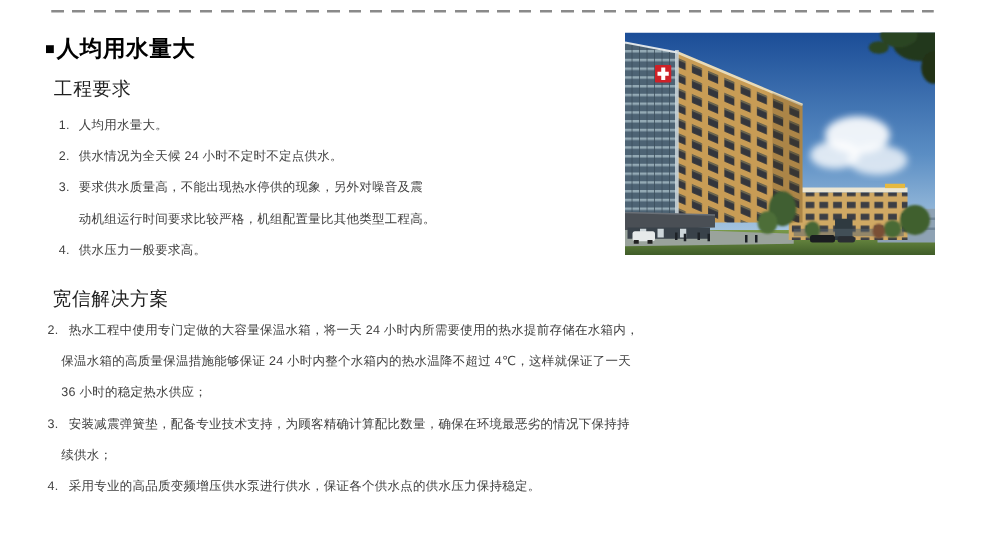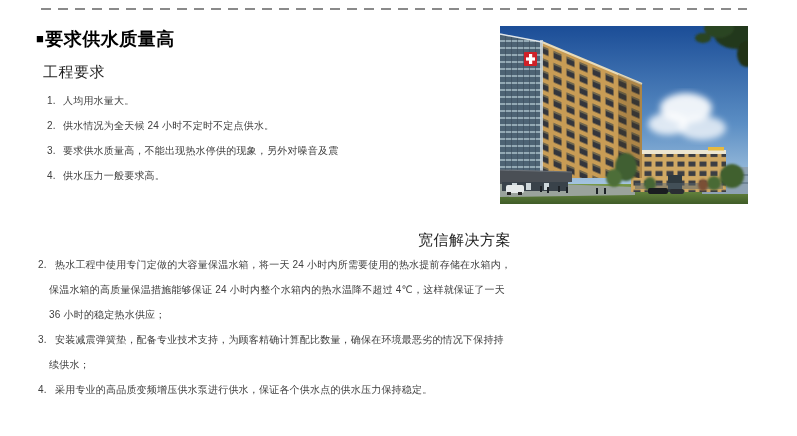--- a/index.html
+++ b/index.html
@@ -17,46 +17,47 @@
   }
   .title .bullet{font-size:13px;vertical-align:2px;margin-right:1px;}
   .section{position:absolute;}
   .section h2{
     margin:0;font-size:15px;font-weight:normal;color:#1f1f1f;
     height:25px;line-height:25px;letter-spacing:0.5px;
   }
   .sec-req{left:47px;top:59px;}
   .sec-req h2{margin-left:-4px;margin-bottom:4px;}
   .sec-sol{left:38px;top:227px;}
-  .sec-sol h2{margin-left:4px;text-align:right;}
+  .sec-sol h2{margin-left:4px;}
   .ln{
     white-space:nowrap;height:25px;line-height:25px;
     font-size:10px;color:#404040;letter-spacing:0.2px;
   }
   .ln .num{display:inline-block;width:16px;}
   .sec-req .ln.cont{padding-left:16px;}
   .sec-sol .ln .num{width:17px;}
   .sec-sol .ln.cont{padding-left:11px;}
   .photo{
     position:absolute;left:500px;top:26px;width:248px;height:178px;
   }
   .photo svg{display:block;}
 </style>
 </head>
 <body>
 
 <div class="dashes"></div>
 
-<h1 class="title"><span class="bullet">■</span><span>要求供水质量高</span></h1>
+<h1 class="title"><span class="bullet">■</span><span>人均用水量大</span></h1>
 
 <div class="section sec-req">
   <h2>工程要求</h2>
   <div class="ln"><span class="num">1.</span><span>人均用水量大。</span></div>
   <div class="ln"><span class="num">2.</span><span>供水情况为全天候 24 小时不定时不定点供水。</span></div>
   <div class="ln"><span class="num">3.</span><span>要求供水质量高，不能出现热水停供的现象，另外对噪音及震</span></div>
+  <div class="ln cont"><span>动机组运行时间要求比较严格，机组配置量比其他类型工程高。</span></div>
   <div class="ln"><span class="num">4.</span><span>供水压力一般要求高。</span></div>
 </div>
 
 <div class="section sec-sol">
   <h2>宽信解决方案</h2>
   <div class="ln"><span class="num">2.</span><span>热水工程中使用专门定做的大容量保温水箱，将一天 24 小时内所需要使用的热水提前存储在水箱内，</span></div>
   <div class="ln cont"><span>保温水箱的高质量保温措施能够保证 24 小时内整个水箱内的热水温降不超过 4℃，这样就保证了一天</span></div>
   <div class="ln cont"><span>36 小时的稳定热水供应；</span></div>
   <div class="ln"><span class="num">3.</span><span>安装减震弹簧垫，配备专业技术支持，为顾客精确计算配比数量，确保在环境最恶劣的情况下保持持</span></div>
   <div class="ln cont"><span>续供水；</span></div>

